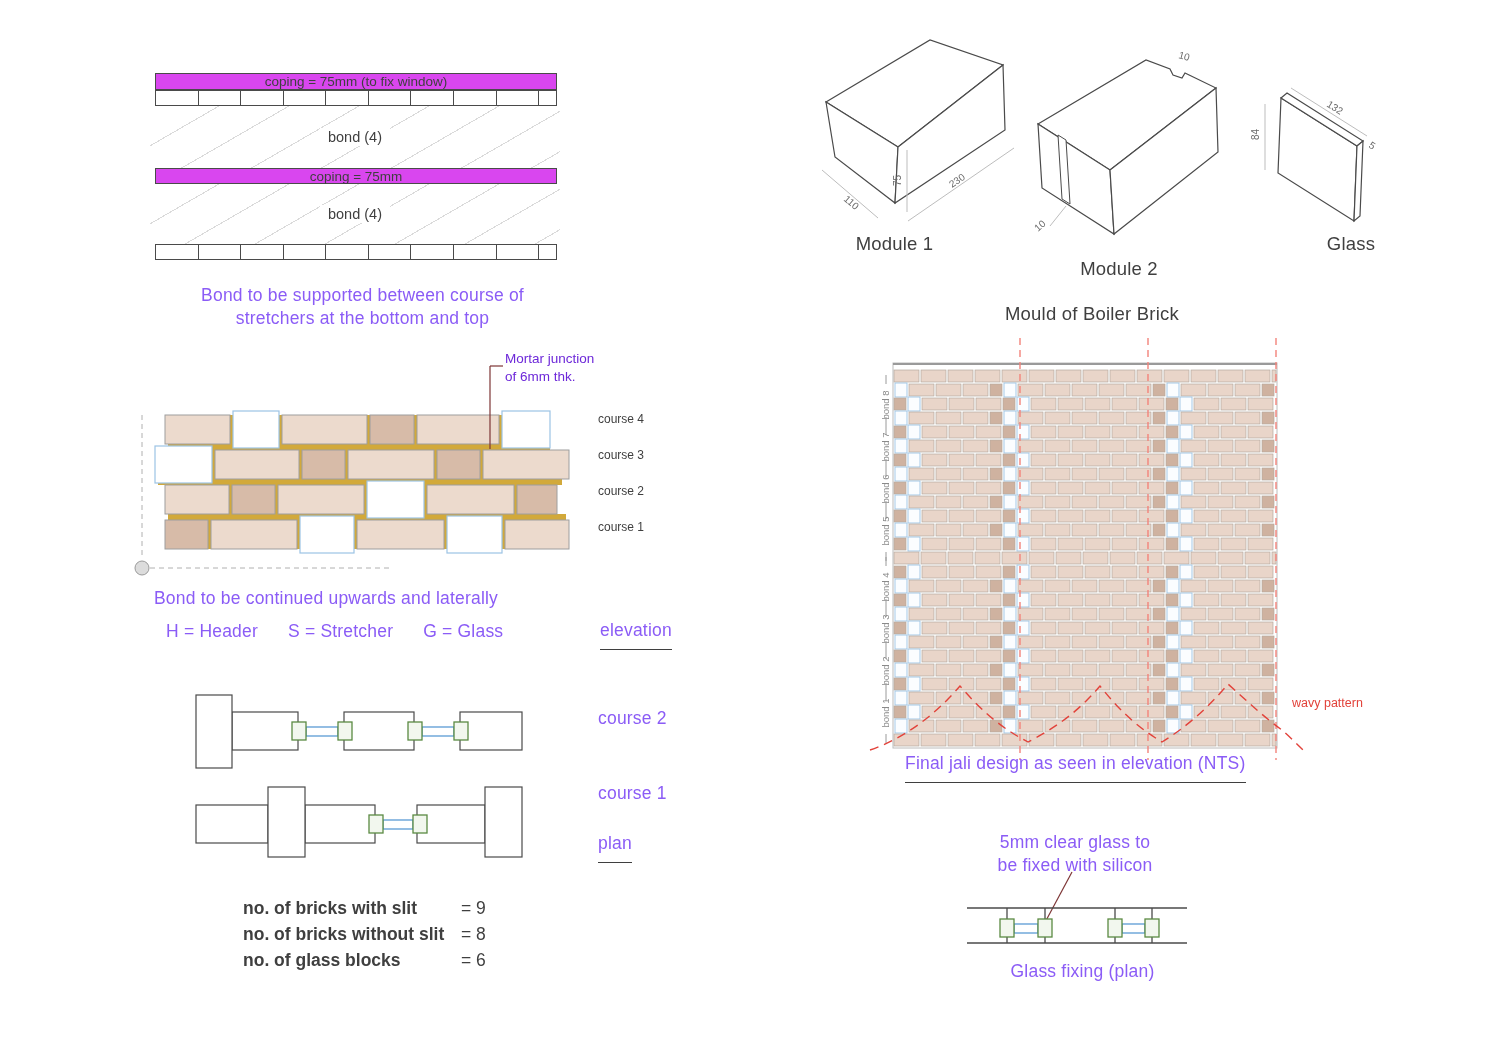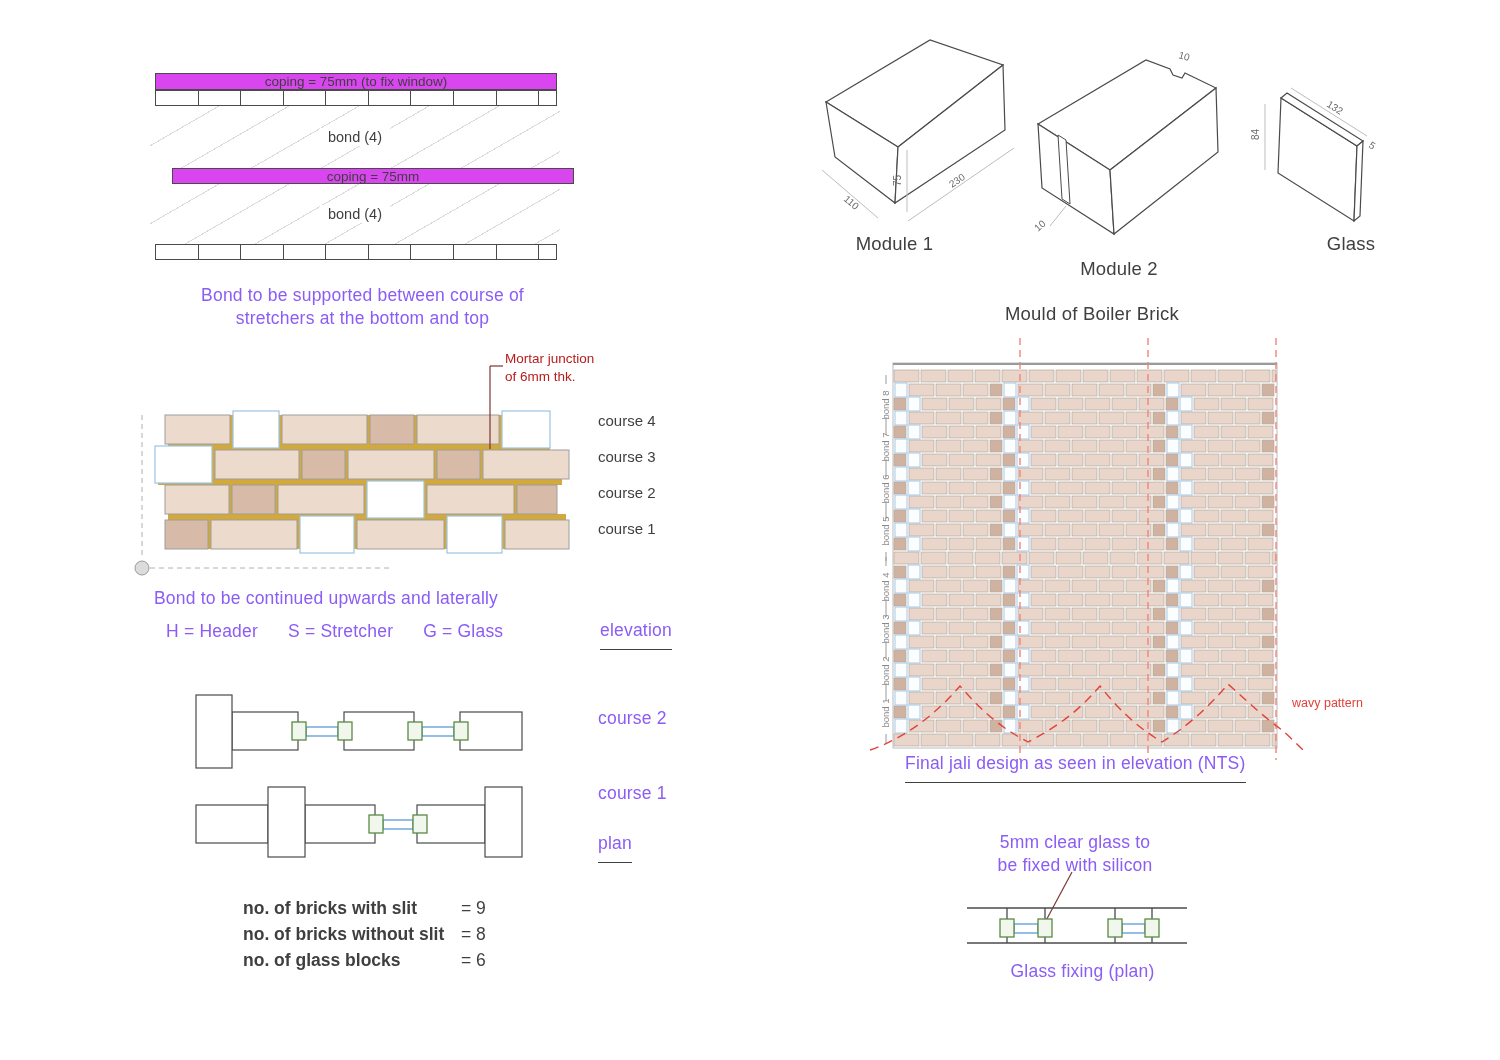--- a/index.html
+++ b/index.html
@@ -1,32 +1,32 @@
 <!DOCTYPE html>
 <html><head>
 <meta charset="utf-8">
 <style>
   html,body{margin:0;padding:0;background:#fff;}
   #page{position:relative;width:1500px;height:1060px;background:#fff;overflow:hidden;
         font-family:"Liberation Sans",sans-serif;color:#3f3f3f;}
   .abs{position:absolute;}
   .cap{font-size:17.5px;letter-spacing:.2px;color:#8b5cf6;}
-  .small{font-size:15px;color:#3f3f3f;}
+  .small{font-size:12px;color:#3f3f3f;}
   .center{text-align:center;}
   .underl{border-bottom:1.6px solid #3f3f3f;padding-bottom:8px;display:inline-block;}
   
   .coping{box-sizing:border-box;border:1px solid #4a4a4a;background:#d946ef;
           font-size:13.5px;display:flex;align-items:center;justify-content:center;}
   .brickrow{box-sizing:border-box;border:1px solid #4a4a4a;display:flex;background:#fff;}
   .brickrow .cell{flex:1;border-right:1px solid #4a4a4a;}
   .brickrow .cell:last-child{border-right:none;flex:0 0 17px;}
   .hatch{background:repeating-linear-gradient(150deg,#ffffff 0px,#ffffff 34px,#dadada 34px,#dadada 35px);}
   .hatchlbl{position:absolute;left:50%;top:50%;transform:translate(-50%,-50%);
             background:#fff;padding:1px 8px;font-size:14.5px;white-space:nowrap;}
-  .note{font-size:13.5px;line-height:18px;color:#b91c1c;}
+  .note{font-size:13.5px;line-height:18px;color:#6d28d9;}
   .dimtxt{font-size:10px;fill:#6a6a6a;}
   .modlbl{font-size:18.5px;letter-spacing:.2px;}
   .countrow{display:flex;line-height:26px;font-size:17.5px;}
   .countrow .lbl{width:218px;white-space:nowrap;font-weight:bold;}
   svg{display:block;}
 </style>
 </head>
 <body>
 
 <div id="page">
@@ -42,21 +42,21 @@
       <div class="cell"></div>
       <div class="cell"></div>
       <div class="cell"></div>
       <div class="cell"></div>
       <div class="cell"></div>
       <div class="cell"></div>
     </div>
   <div class="abs hatch" style="left:150px;top:106px;width:410px;height:62px;">
     <span class="hatchlbl">bond (4)</span>
   </div>
-  <div class="abs coping" style="left:155px;top:168px;width:402px;height:16px;margin-left:17px;">
+  <div class="abs coping" style="left:155px;top:168px;width:402px;height:16px;">
     <span>coping = 75mm</span>
   </div>
   <div class="abs hatch" style="left:150px;top:184px;width:410px;height:60px;">
     <span class="hatchlbl">bond (4)</span>
   </div>
   <div class="abs brickrow" style="left:155px;top:244px;width:402px;height:16px;" id="brickrow2">
       <div class="cell"></div>
       <div class="cell"></div>
       <div class="cell"></div>
       <div class="cell"></div>

